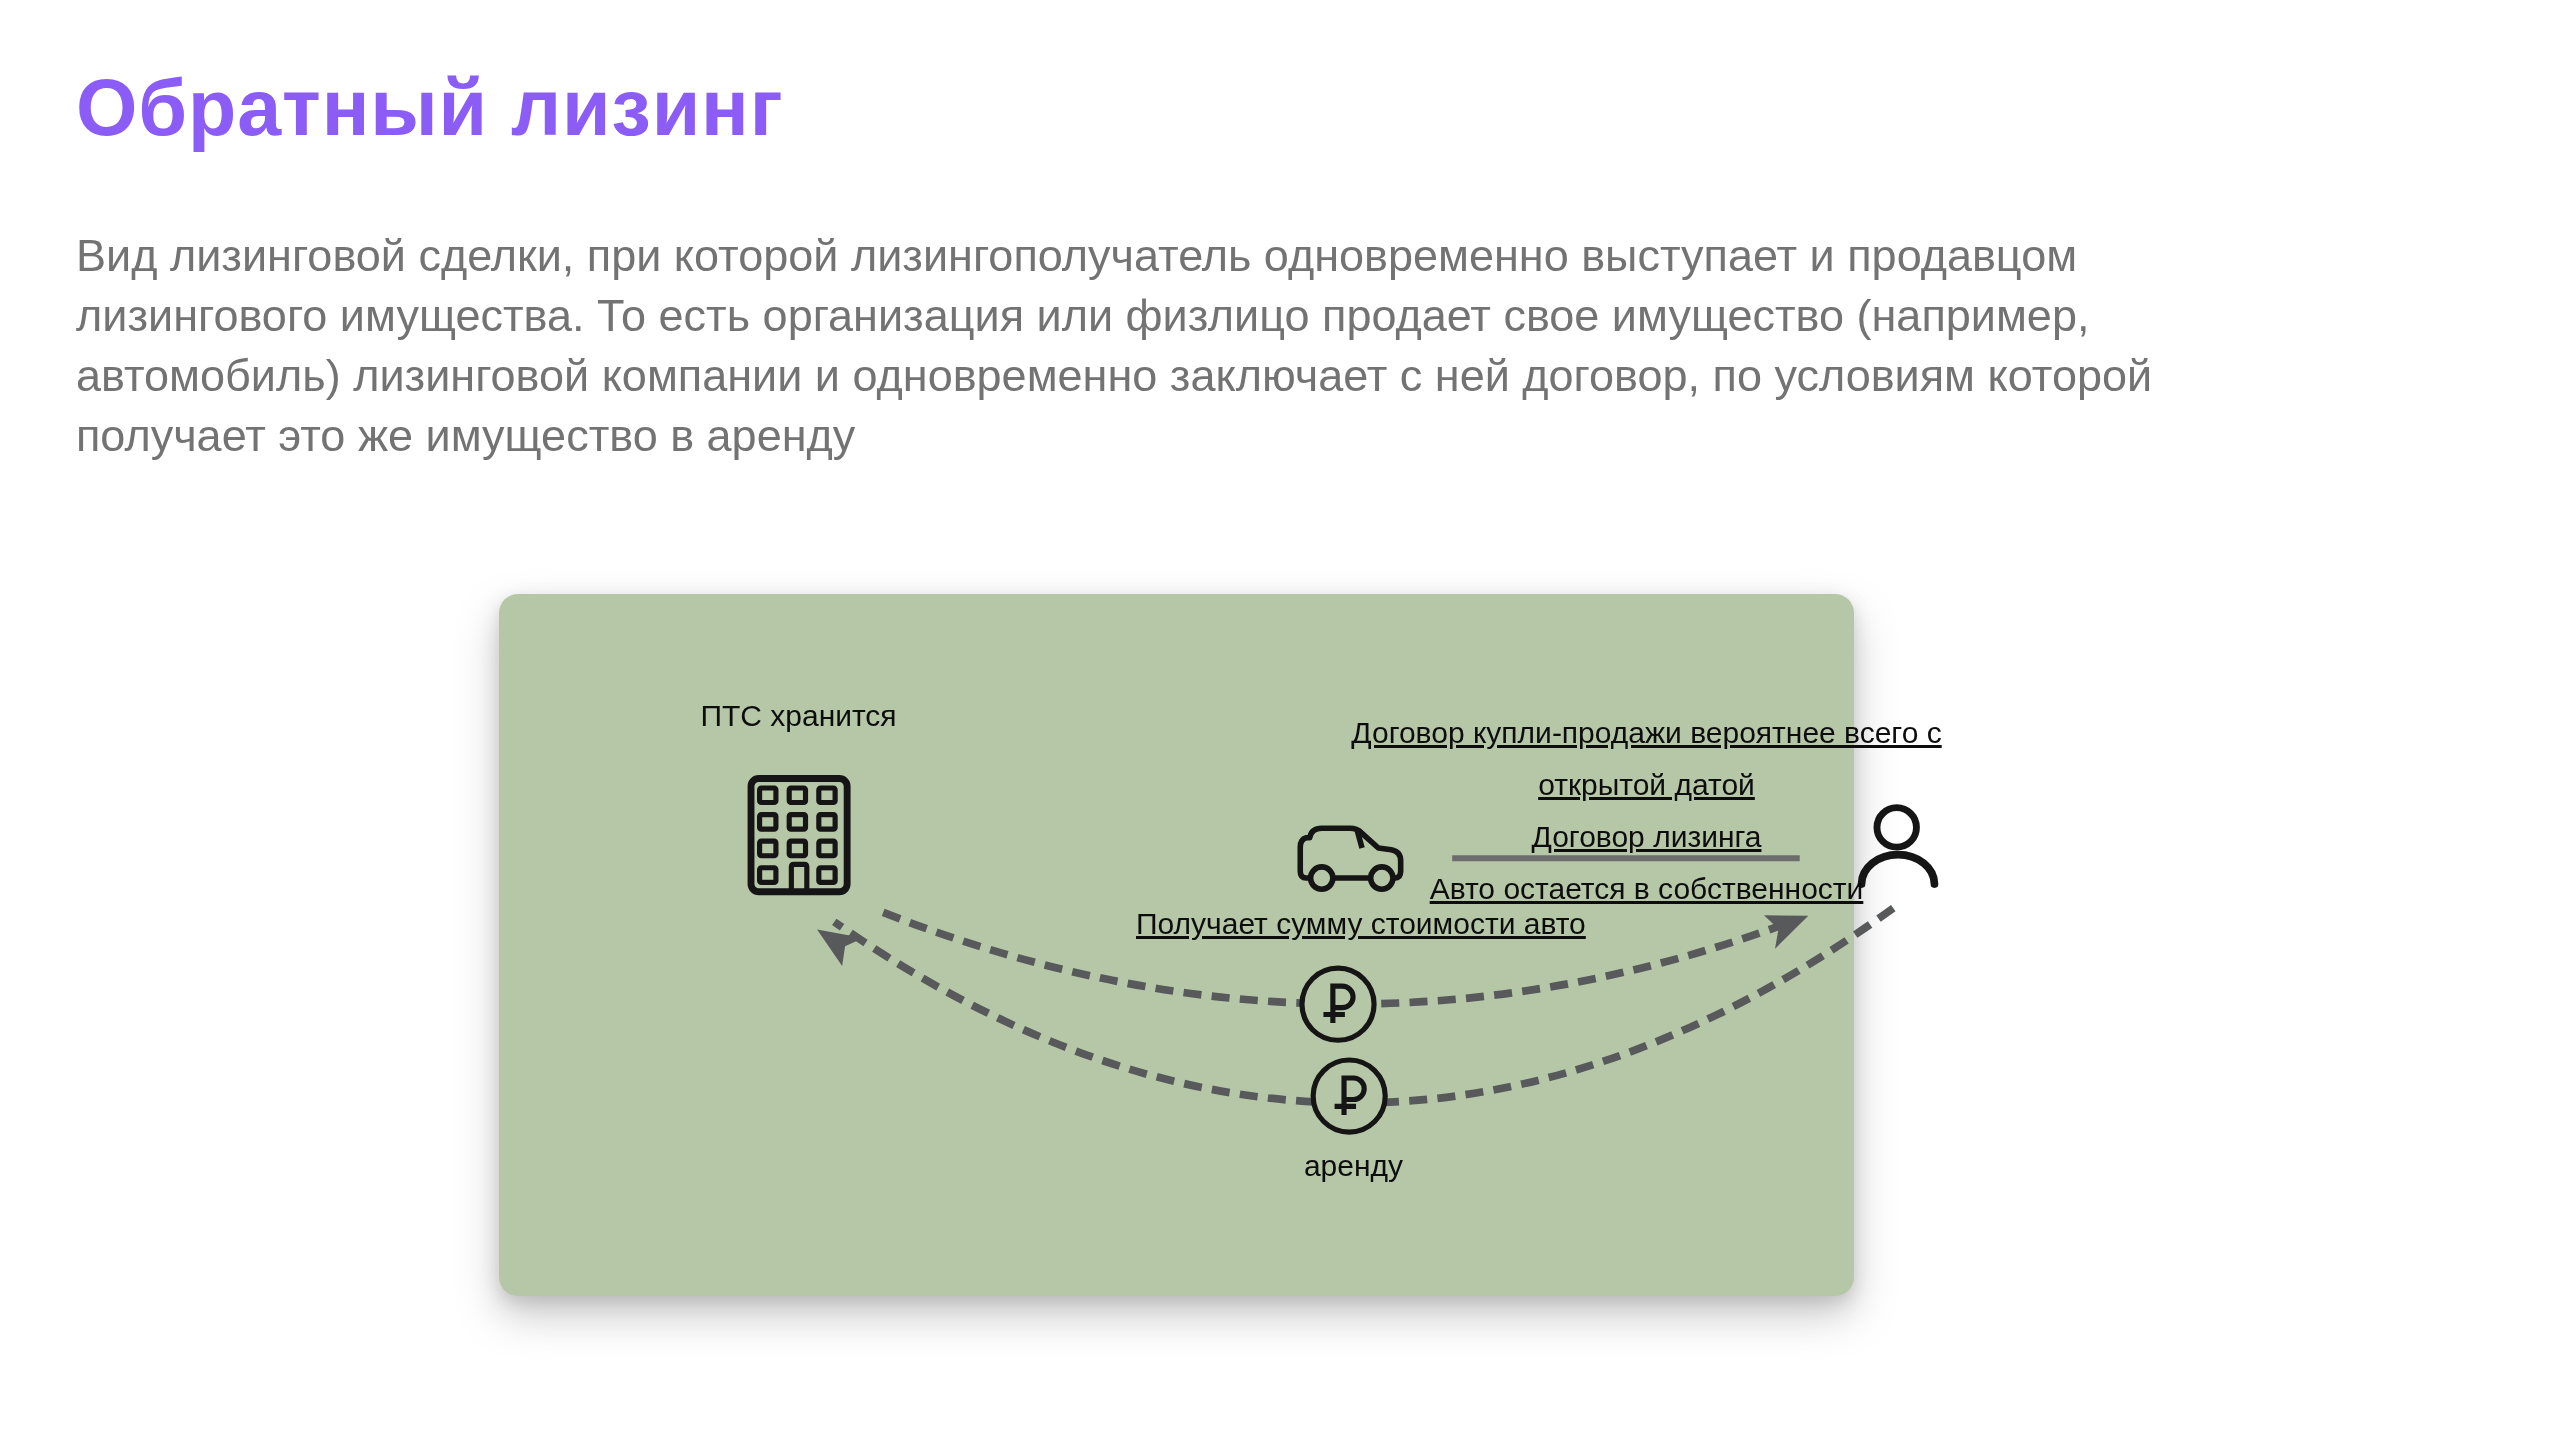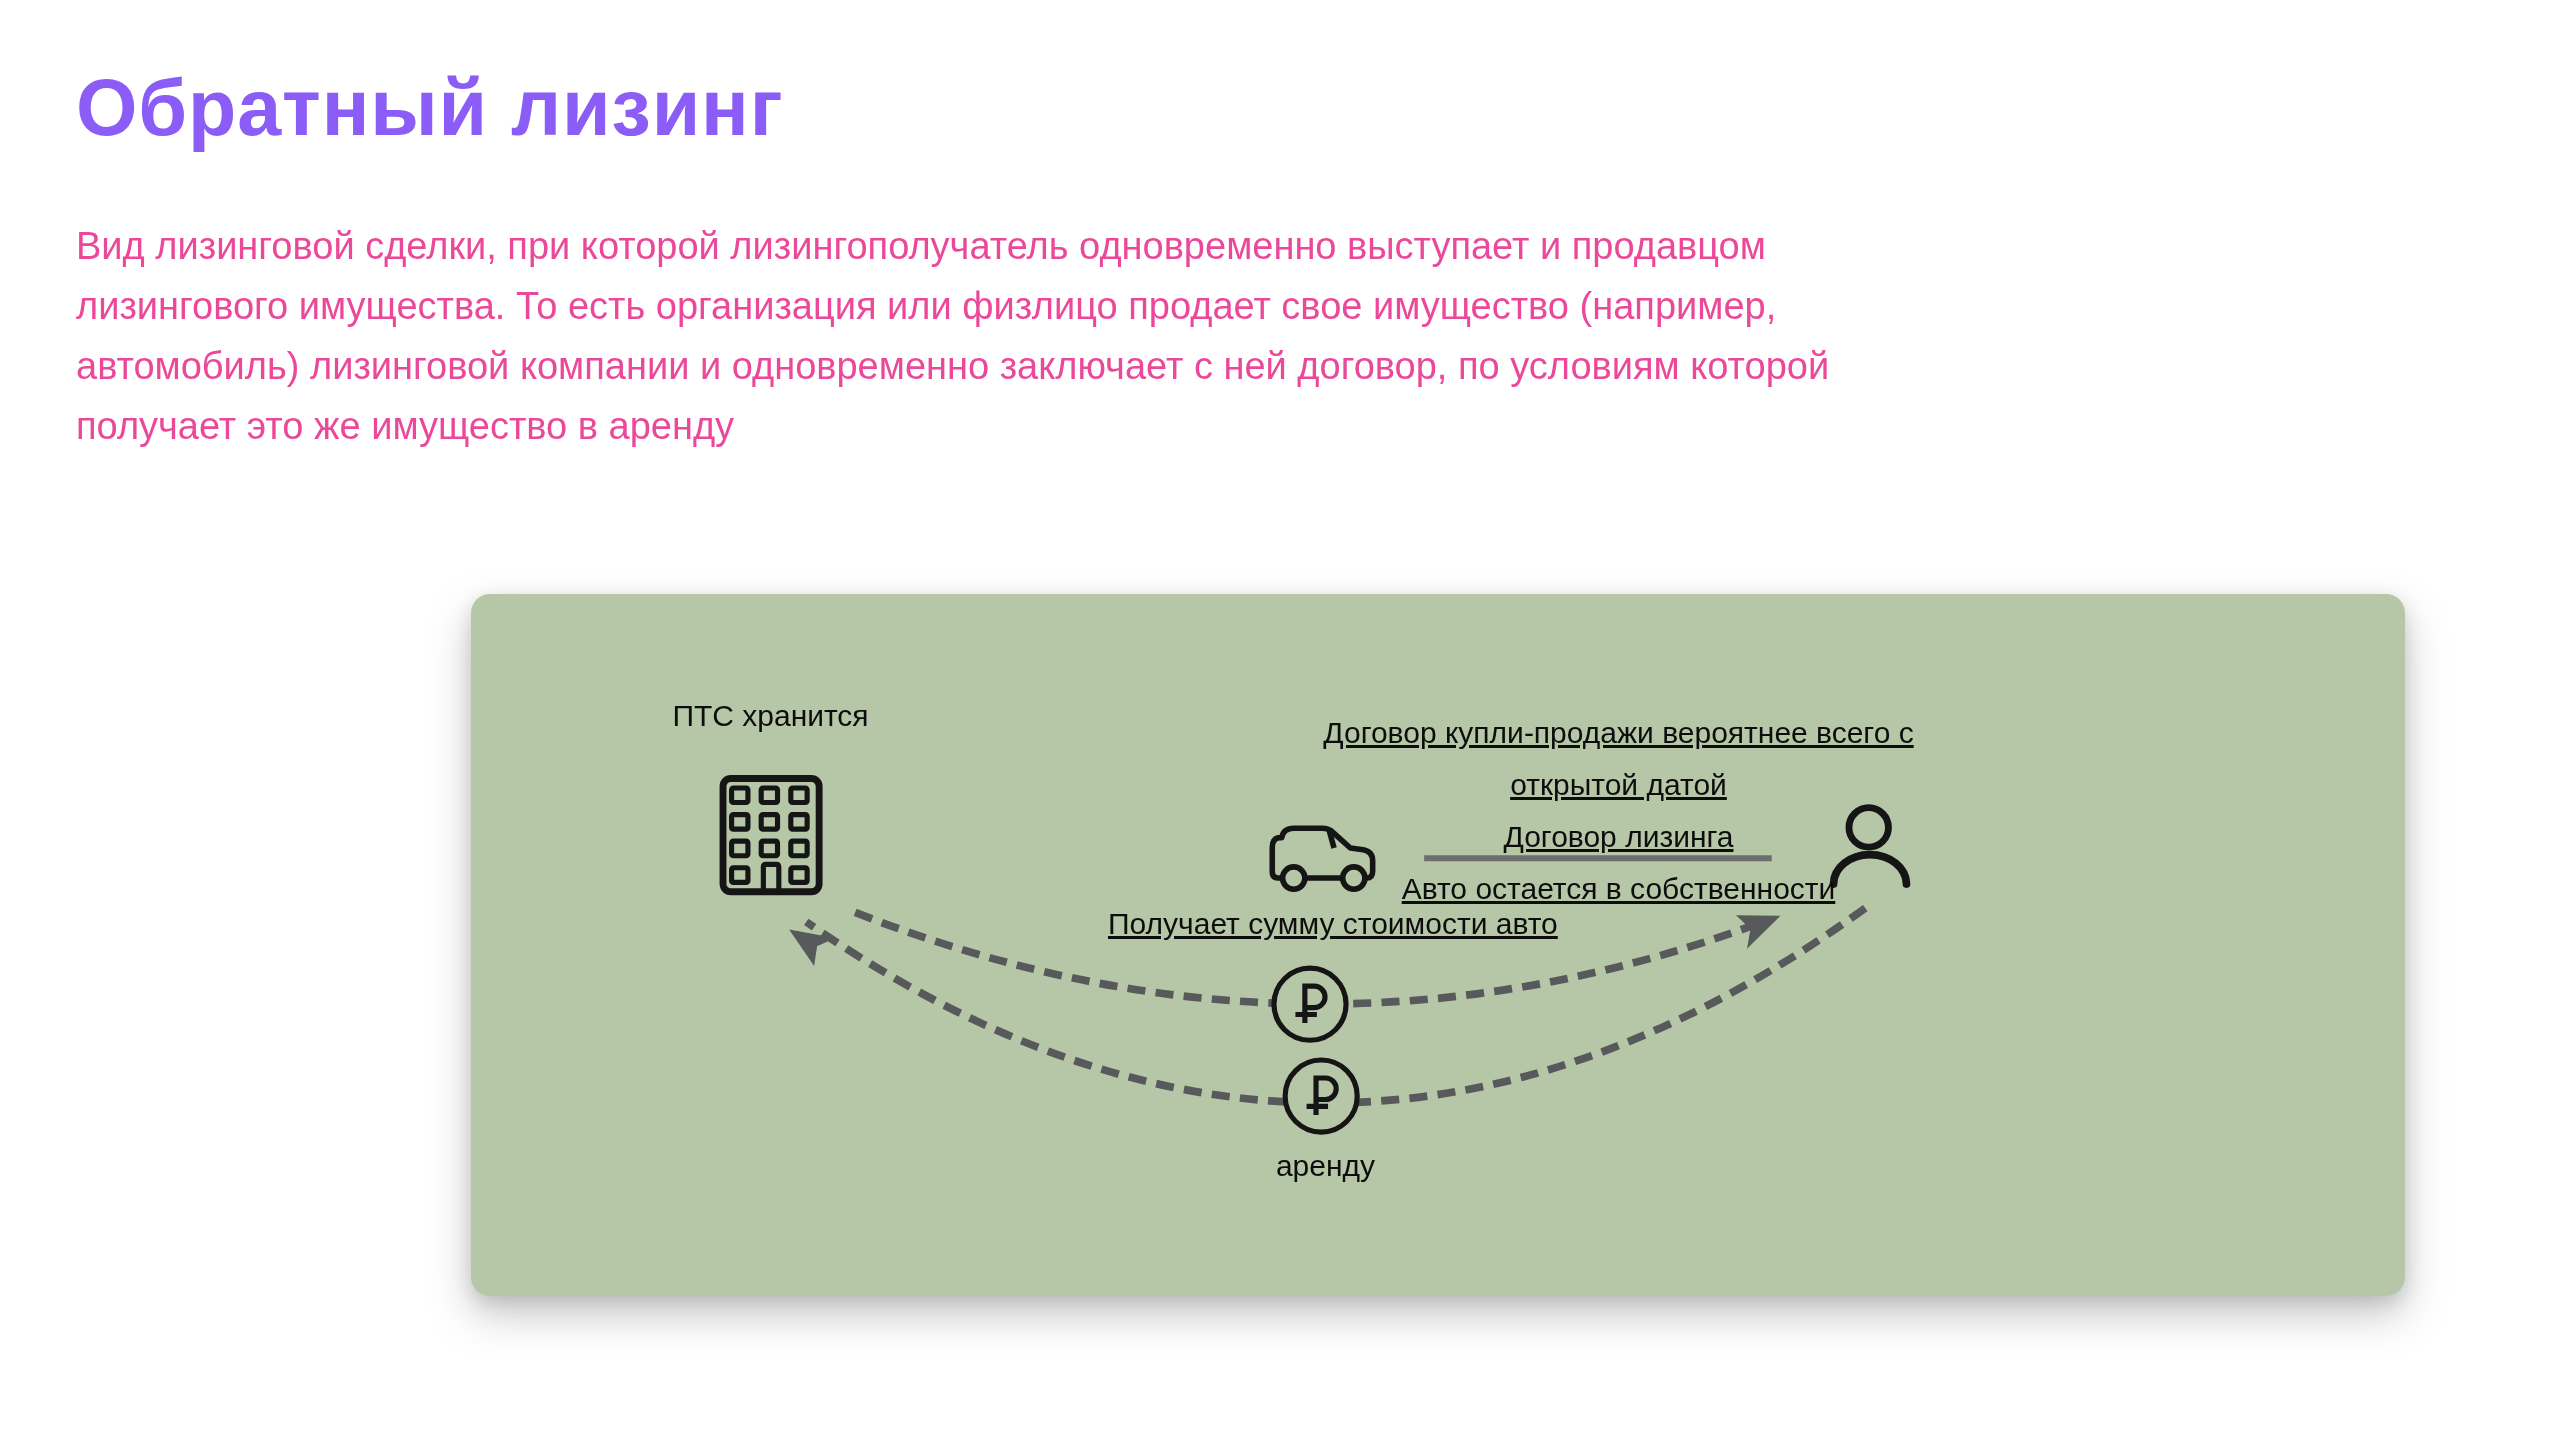--- a/index.html
+++ b/index.html
@@ -11,27 +11,27 @@
     position:relative;
     overflow:hidden;
   }
   .page{position:absolute;inset:0;}
   .page-title{
     position:absolute;left:76px;top:62px;
     font-size:79px;font-weight:700;letter-spacing:0.9px;
     color:#8b5cf6;white-space:nowrap;
   }
   .intro{
-    position:absolute;left:76px;top:216px;
-    font-size:38px;line-height:60px;color:#ec4899;
+    position:absolute;left:76px;top:226px;
+    font-size:45px;line-height:60px;color:#737373;
   }
   .intro .line{white-space:nowrap;}
   .panel{
-    position:absolute;left:471px;top:594px;
-    width:1934px;height:702px;
+    position:absolute;left:499px;top:594px;
+    width:1355px;height:702px;
     background:#b6c7a7;
     border-radius:19px;
     box-shadow:0 19px 41px rgba(110,110,110,0.38), 0 5.2px 15.5px rgba(125,125,125,0.24);
   }
   .panel-svg{position:absolute;left:0;top:0;width:1642px;height:702px;}
   .note{
     position:absolute;text-align:center;
     font-size:30px;line-height:45px;color:#0d0d0d;
   }
   .note .nline{white-space:nowrap;}

